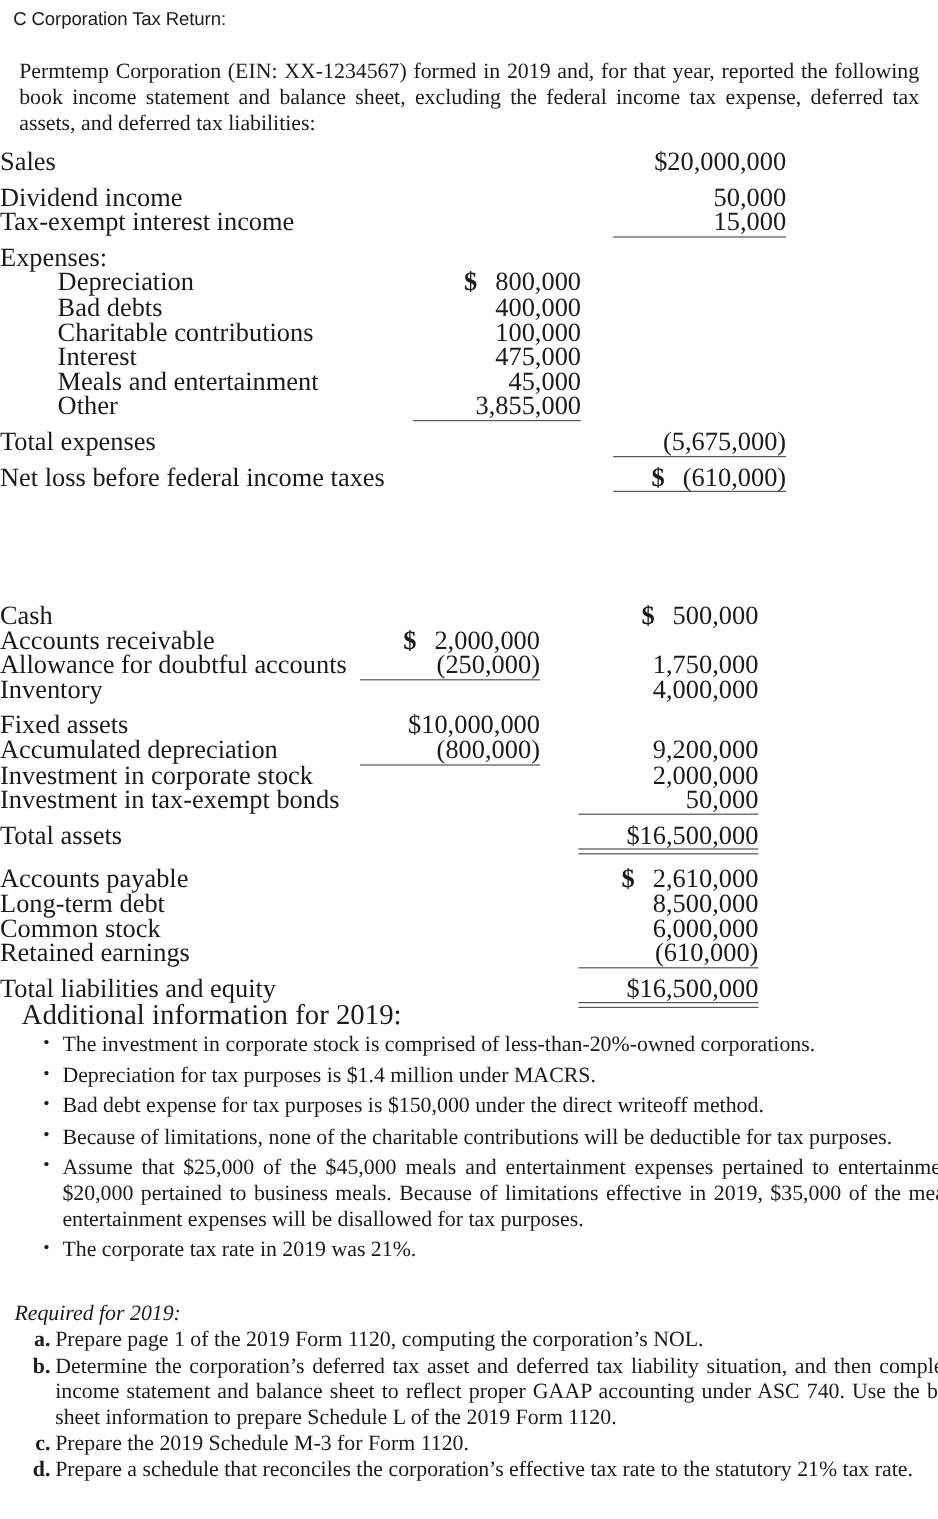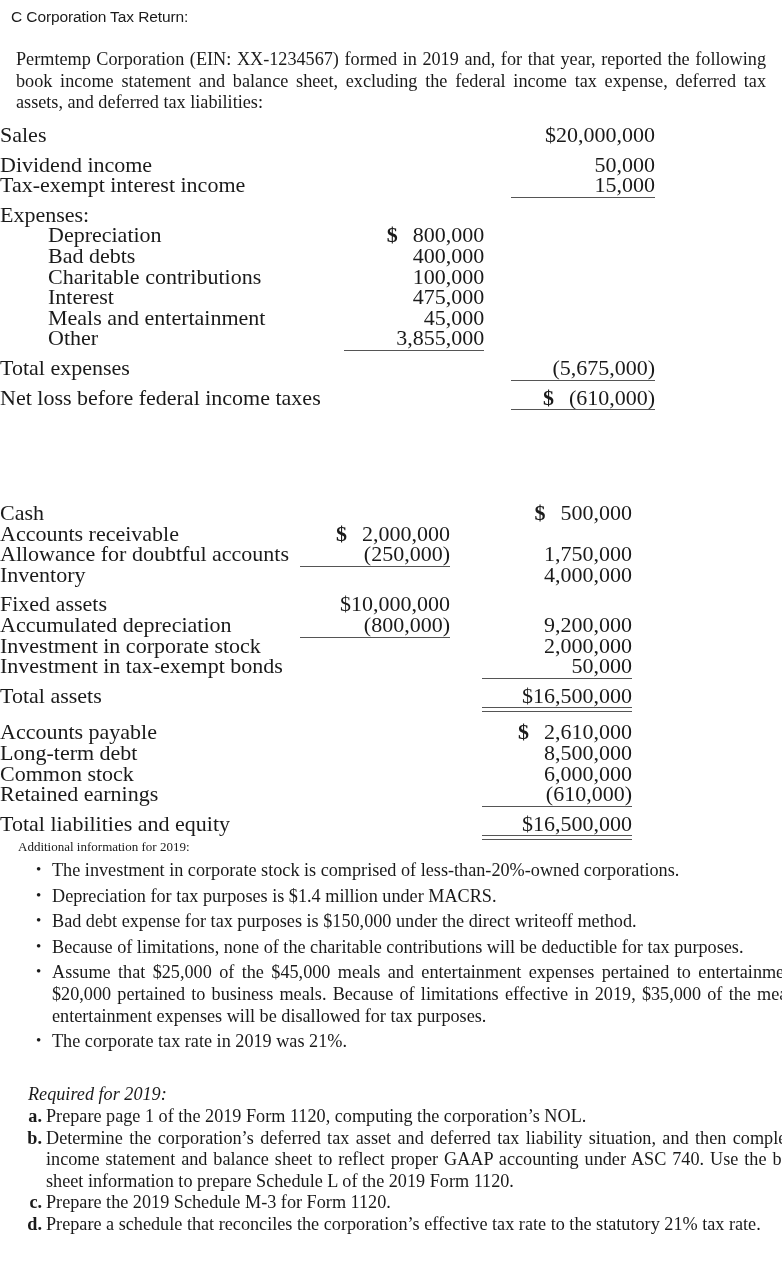--- a/index.html
+++ b/index.html
@@ -100,21 +100,21 @@
     bottom: -6px;
     height: 1px;
     background: #555;
   }
 
   
   .addl-head {
     position: absolute;
     left: 18px;
     top: 836px;
-    font-size: 13px;
+    font-size: 24px;
     line-height: 21.5px;
   }
   ul.bullets {
     position: absolute;
     left: 0;
     top: 860px;
     width: 782px;
     margin: 0;
     padding: 0 16px 0 52px;
     list-style: none;
@@ -132,21 +132,21 @@
     content: "\2022";
     position: absolute;
     left: -16px;
     top: -1px;
     font-size: 15px;
   }
 
   
   .req-head {
     position: absolute;
-    left: 28px;
+    left: 12px;
     top: 1084px;
     font-size: 18.2px;
     line-height: 21.5px;
     font-style: italic;
   }
   ol.reqs {
     position: absolute;
     left: 0;
     top: 1106px;
     width: 782px;

